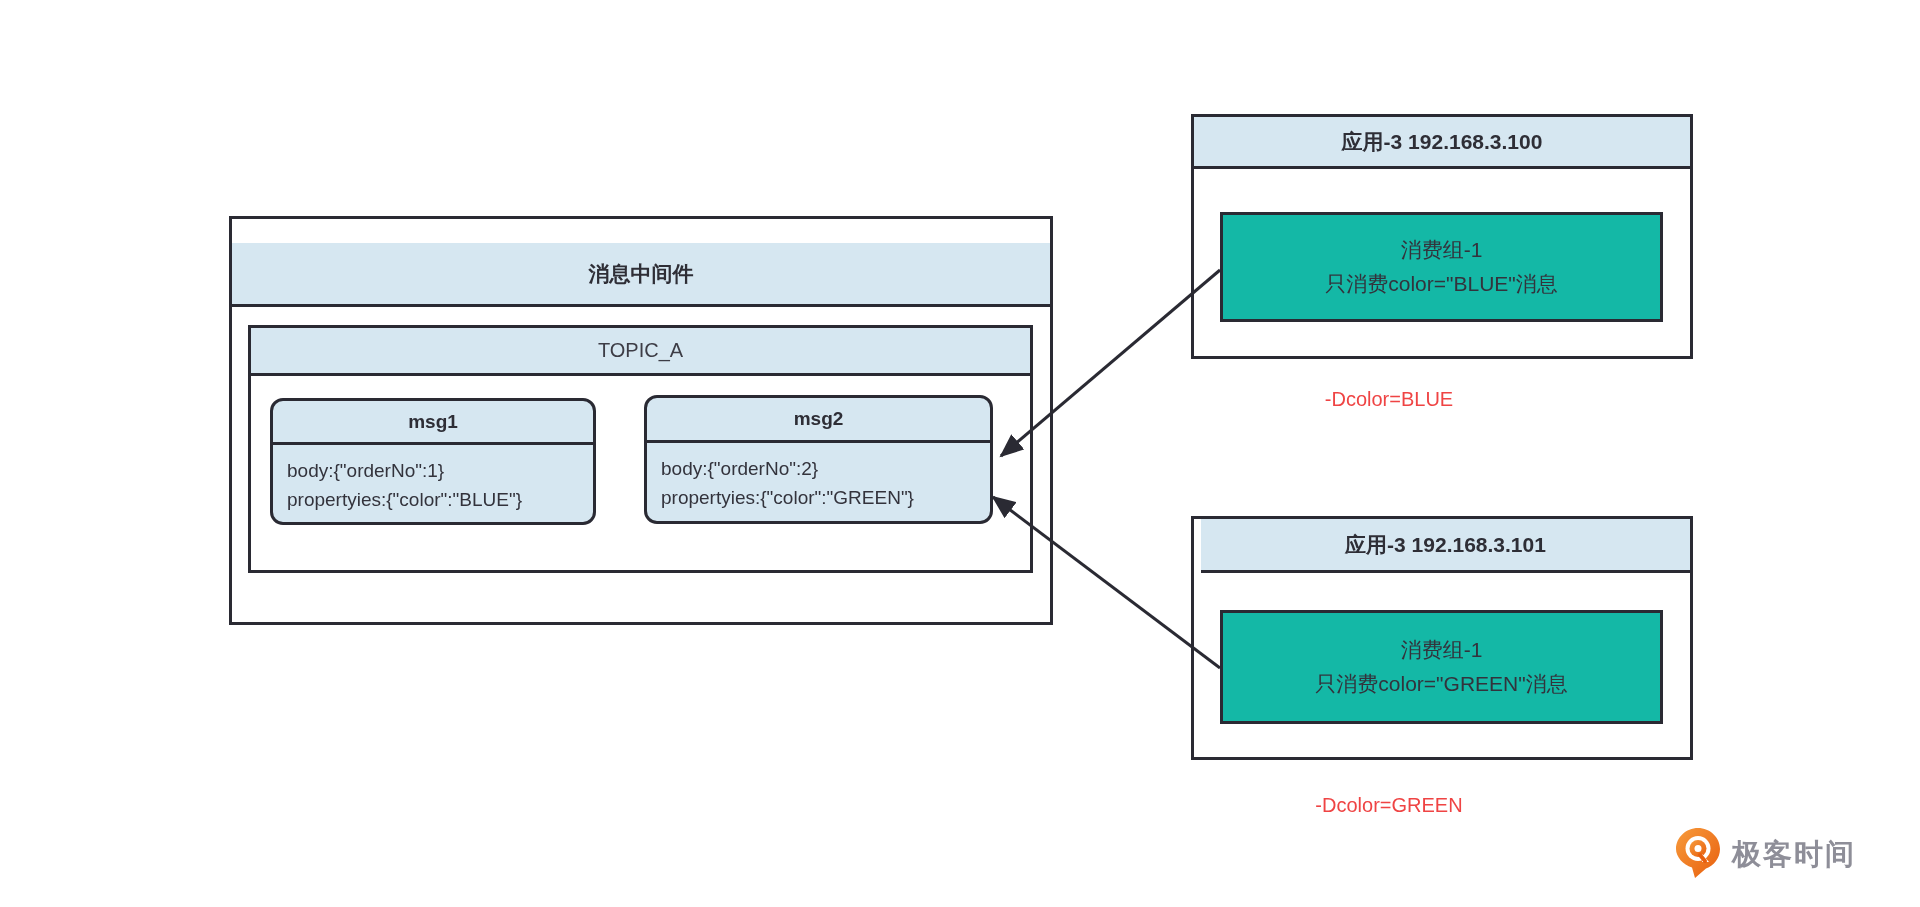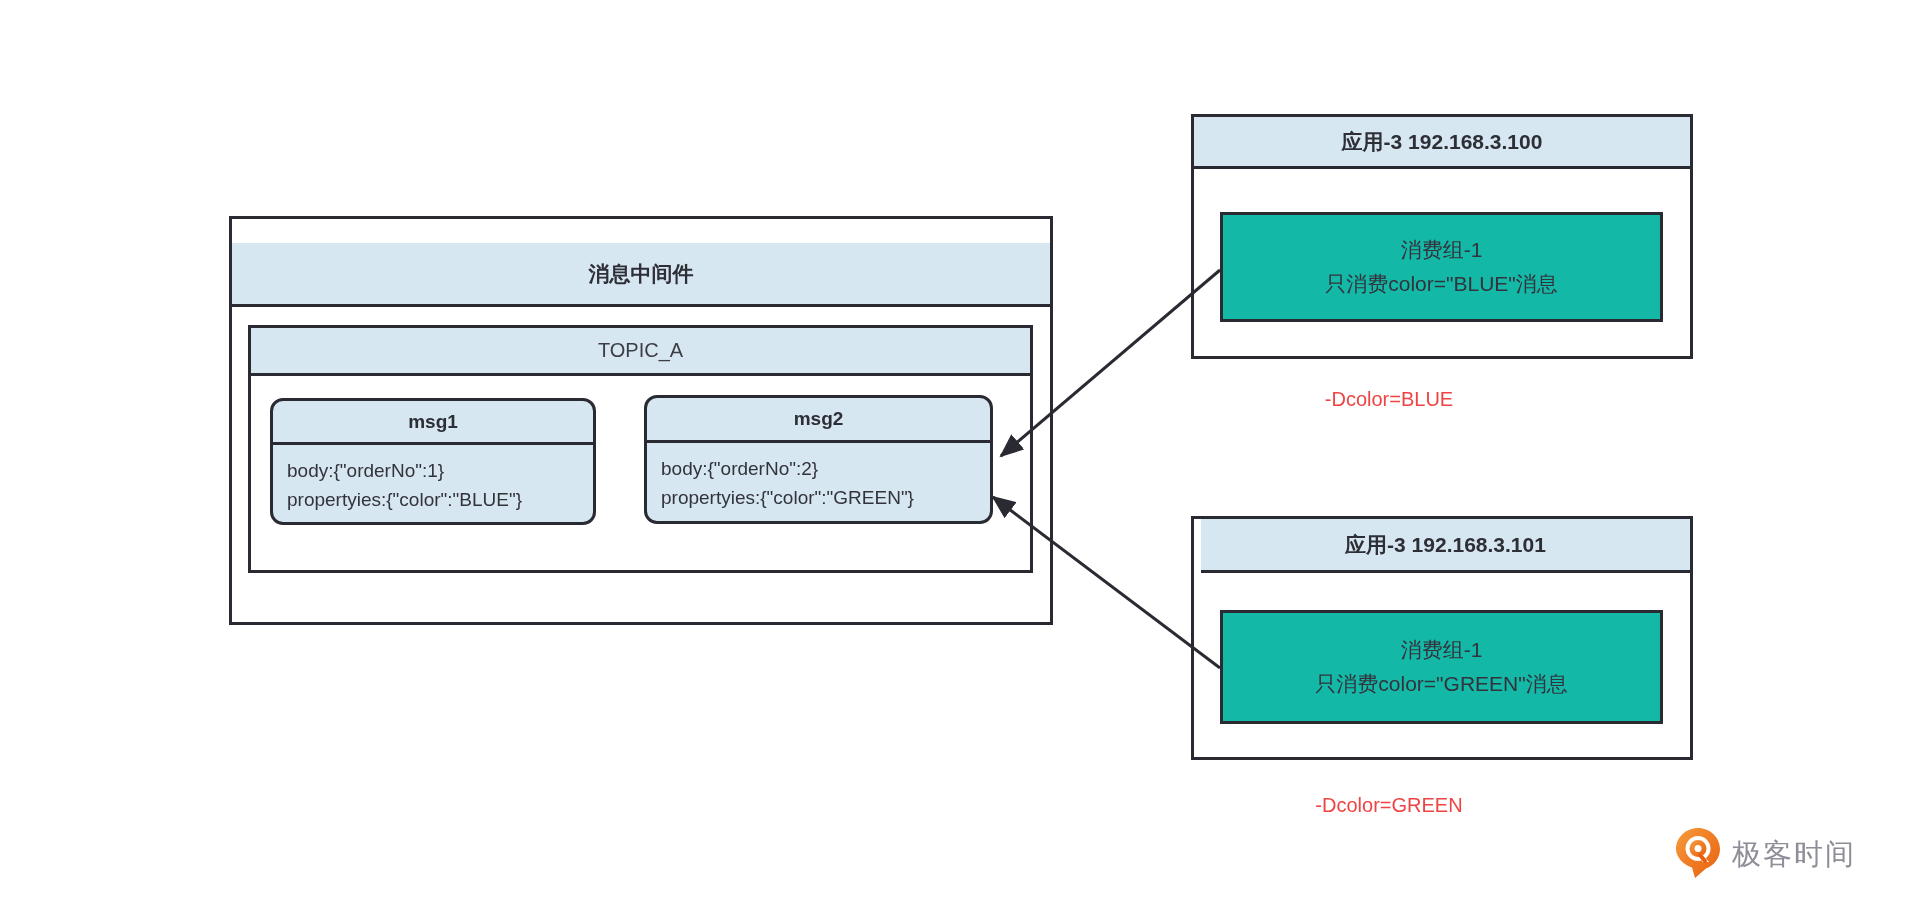--- a/index.html
+++ b/index.html
@@ -32,21 +32,21 @@
   .consumer1{left:1220px;top:212px;width:443px;height:110px;}
   .consumer2{left:1220px;top:610px;width:443px;height:114px;}
 
   .arg-label{position:absolute;left:1138px;width:502px;text-align:center;font-size:20px;color:#ef4444;}
   .arg1{top:388px;}
   .arg2{top:794px;}
 
   .arrows{position:absolute;left:0;top:0;width:1920px;height:907px;pointer-events:none;}
 
   .logo{position:absolute;left:1674px;top:826px;display:flex;align-items:center;gap:10px;}
-  .logo-text{font-size:29px;color:#8e8e98;letter-spacing:2px;font-weight:400;}
+  .logo-text{font-size:29px;color:#8e8e98;letter-spacing:2px;font-weight:700;}
 </style>
 </head>
 <body>
 
 <div class="canvas">
 
   <div class="box middleware">
     <div class="box-header">消息中间件</div>
   </div>
 

